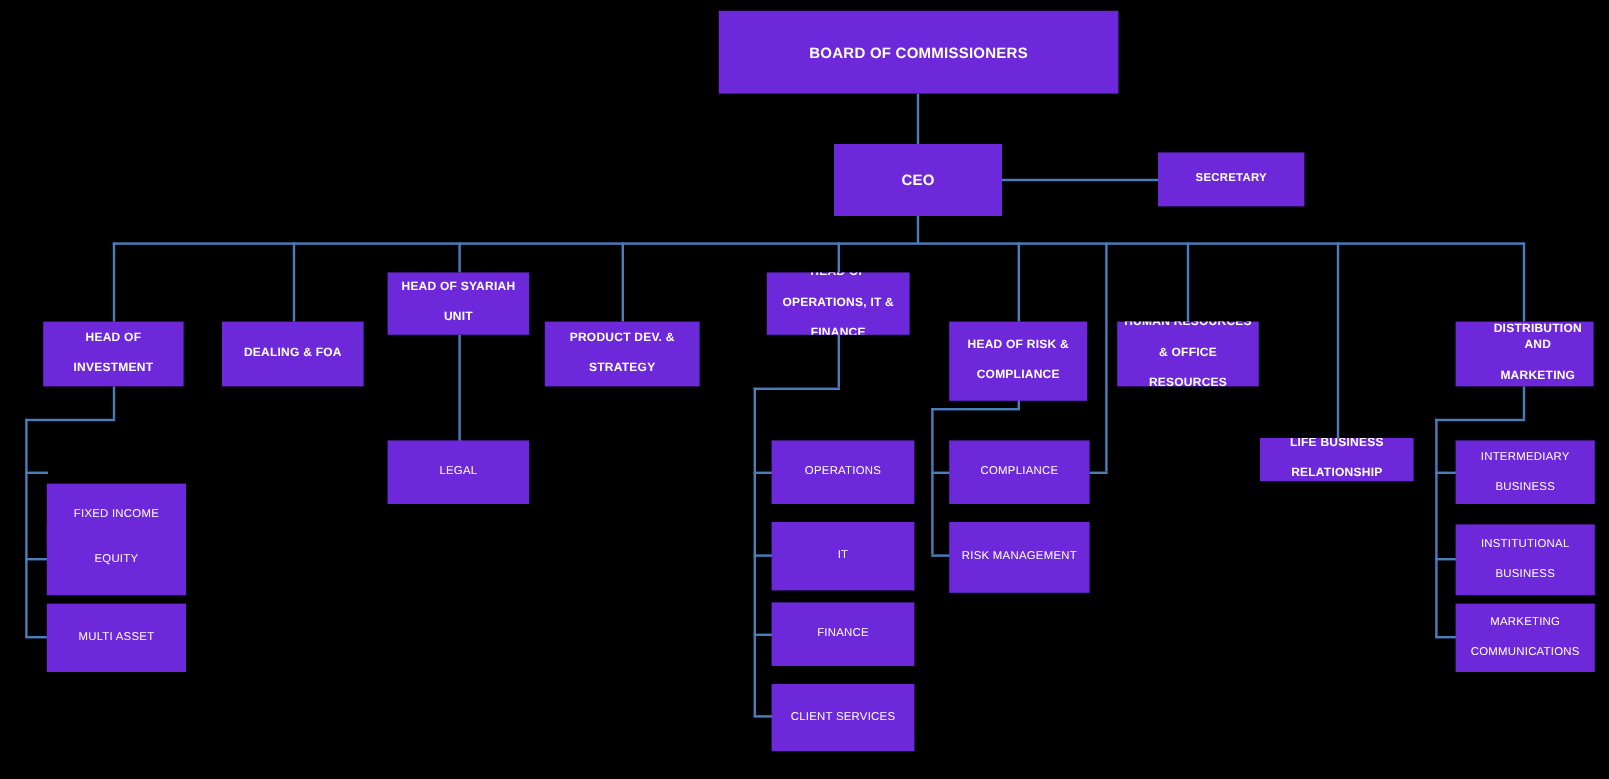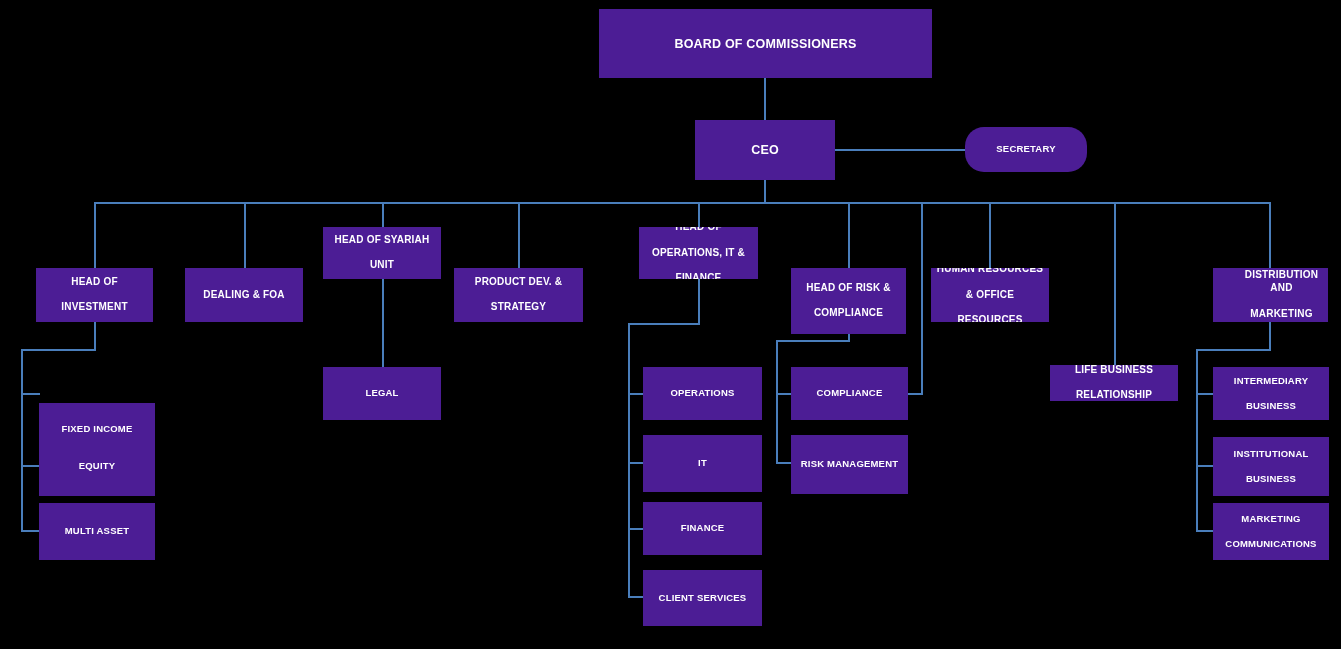--- a/index.html
+++ b/index.html
@@ -11,38 +11,38 @@
     font-family: "Liberation Sans", sans-serif;
   }
   #chart {
     position: relative;
     width: 1341px;
     height: 649px;
     background: #000000;
   }
   .node {
     position: absolute;
-    background: #4c1d95;
+    background: #6d28d9;
     color: #FFFFFF;
     display: flex;
     align-items: center;
     justify-content: center;
     text-align: center;
     line-height: 1.28;
     letter-spacing: 0.2px;
     z-index: 3;
     padding: 2px 4px;
     overflow: hidden;
   }
   .node span { display: block; width: 100%; }
   .lvl-root  { font-size: 12.5px; font-weight: bold; }
   .lvl-ceo   { font-size: 12.5px; font-weight: bold; }
   .lvl-sec   { font-size: 9.5px;  font-weight: bold; }
   .lvl-dept  { font-size: 10px;  font-weight: bold; }
-  .lvl-sub   { font-size: 9.5px;  font-weight: bold; justify-content: flex-end; }
+  .lvl-sub   { font-size: 9.5px;  font-weight: normal; justify-content: flex-end; }
   .conn {
     position: absolute;
     background: #4A7EBB;
     z-index: 1;
   }
   .conn.h { height: 2px; }
   .conn.v { width: 2px; }
 </style>
 </head>
 <body>
@@ -101,21 +101,21 @@
   <div class="conn h" style="left:1196px; top:530px; width:18px;"></div>
 
   <div class="node lvl-root" style="left:599px; top:9px; width:333px; height:69px;">
     <span>BOARD OF COMMISSIONERS</span>
   </div>
 
   <div class="node lvl-ceo" style="left:695px; top:120px; width:140px; height:60px;">
     <span>CEO</span>
   </div>
 
-  <div class="node lvl-sec" style="left:965px; top:127px; width:122px; height:45px;border-radius:19px;">
+  <div class="node lvl-sec" style="left:965px; top:127px; width:122px; height:45px;">
     <span>SECRETARY</span>
   </div>
 
   <div class="node lvl-dept" style="left:36px; top:268px; width:117px; height:54px;">
     <span><span>HEAD OF</span><br><span>INVESTMENT</span></span>
   </div>
 
   <div class="node lvl-dept" style="left:185px; top:268px; width:118px; height:54px;">
     <span>DEALING &amp; FOA</span>
   </div>

